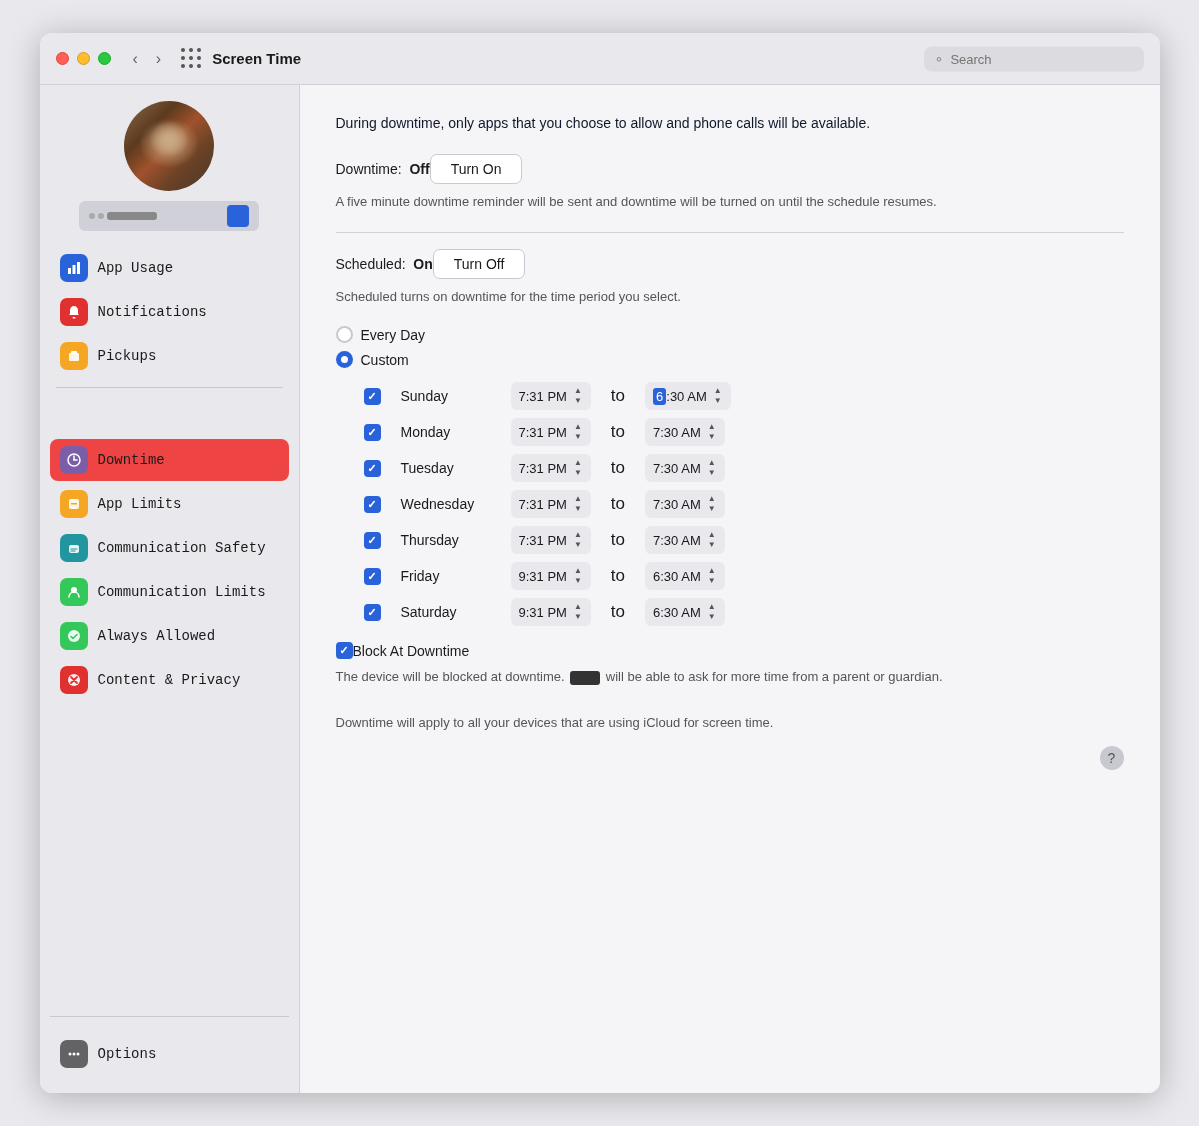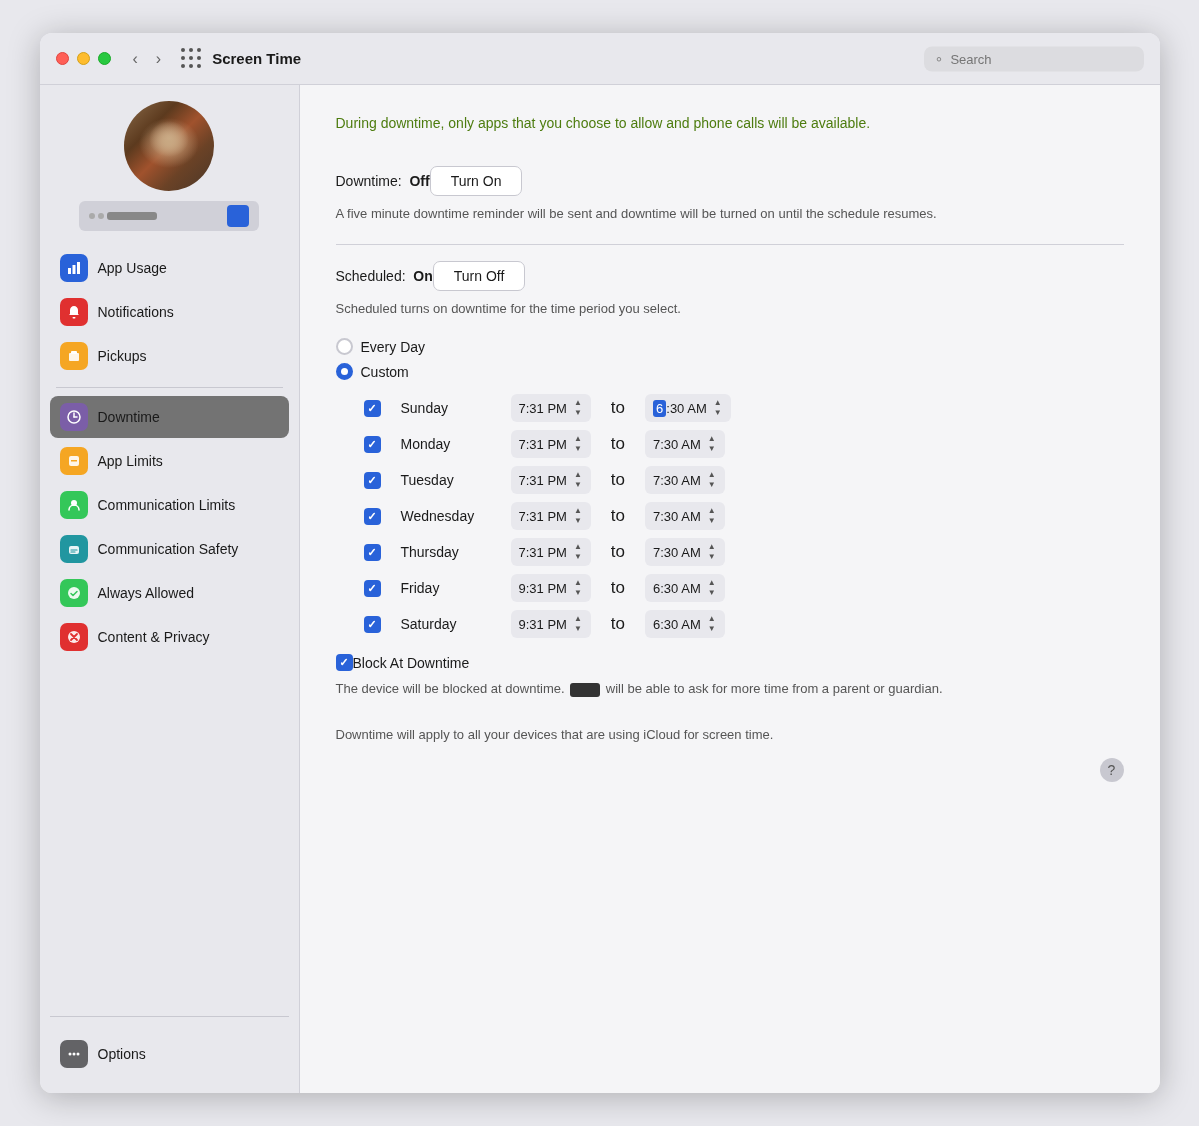--- a/index.html
+++ b/index.html
@@ -166,22 +166,23 @@
       margin: 8px 6px;
     }
     .sidebar-item {
       display: flex;
       align-items: center;
       padding: 7px 10px;
       border-radius: 8px;
       cursor: pointer;
       gap: 10px;
       margin-bottom: 2px;
-    }
-    .sidebar-item.active { background: #737373; }
+      font-family: Liberation Mono, monospace;
+    }
+    .sidebar-item.active { background: #ef4444; margin-top: 43px; }
     .sidebar-item-label {
       font-size: 14px;
       color: #1a1a1a;
     }
     .sidebar-icon {
       width: 28px;
       height: 28px;
       border-radius: 7px;
       display: flex;
       align-items: center;
@@ -203,23 +204,23 @@
       border-top: 1px solid #c8c8d0;
     }
     .main-panel {
       flex: 1;
       padding: 28px 36px;
       overflow-y: auto;
       background: #f5f5f7;
     }
     .description-text {
       font-size: 14px;
-      color: #4d7c0f;
+      color: #0f172a;
       line-height: 1.5;
-      margin-bottom: 32px;
+      margin-bottom: 20px;
       max-width: 680px;
     }
     .status-row {
       display: flex;
       align-items: center;
       justify-content: flex-start;
       margin-bottom: 8px;
     }
     .status-label {
       font-size: 14px;
@@ -513,37 +514,37 @@
         <div class="sidebar-icon icon-orange">
           <svg width="16" height="16" viewBox="0 0 16 16" fill="none">
               <rect x="3" y="3" width="10" height="10" rx="2" fill="white" opacity="0.9"></rect>
               <rect x="5" y="7" width="6" height="1.5" fill="#f5a623"></rect>
             </svg>
         </div>
         <span class="sidebar-item-label">App Limits</span>
       </div>
 
       <div class="sidebar-item">
+        <div class="sidebar-icon icon-teal">
+          <svg width="16" height="16" viewBox="0 0 16 16" fill="none">
+              <rect x="3" y="5" width="10" height="8" rx="2" fill="white" opacity="0.9"></rect>
+              <path d="M5 9h6M5 11h4" stroke="#2196a0" stroke-width="1.2" stroke-linecap="round"></path>
+            </svg>
+        </div>
+        <span class="sidebar-item-label">Communication Safety</span>
+      </div>
+
+      <div class="sidebar-item">
         <div class="sidebar-icon icon-green">
           <svg width="16" height="16" viewBox="0 0 16 16" fill="none">
               <circle cx="8" cy="6" r="3" fill="white"></circle>
               <path d="M3 13c0-2.8 2.2-5 5-5s5 2.2 5 5" stroke="white" stroke-width="1.5" fill="none" stroke-linecap="round"></path>
             </svg>
         </div>
         <span class="sidebar-item-label">Communication Limits</span>
-      </div>
-
-      <div class="sidebar-item">
-        <div class="sidebar-icon icon-teal">
-          <svg width="16" height="16" viewBox="0 0 16 16" fill="none">
-              <rect x="3" y="5" width="10" height="8" rx="2" fill="white" opacity="0.9"></rect>
-              <path d="M5 9h6M5 11h4" stroke="#2196a0" stroke-width="1.2" stroke-linecap="round"></path>
-            </svg>
-        </div>
-        <span class="sidebar-item-label">Communication Safety</span>
       </div>
 
       <div class="sidebar-item">
         <div class="sidebar-icon icon-green">
           <svg width="16" height="16" viewBox="0 0 16 16" fill="none">
               <circle cx="8" cy="8" r="6" fill="white" opacity="0.9"></circle>
               <path d="M5 8.5l2 2 4-4" stroke="#34c759" stroke-width="1.5" stroke-linecap="round" stroke-linejoin="round"></path>
             </svg>
         </div>
         <span class="sidebar-item-label">Always Allowed</span>

